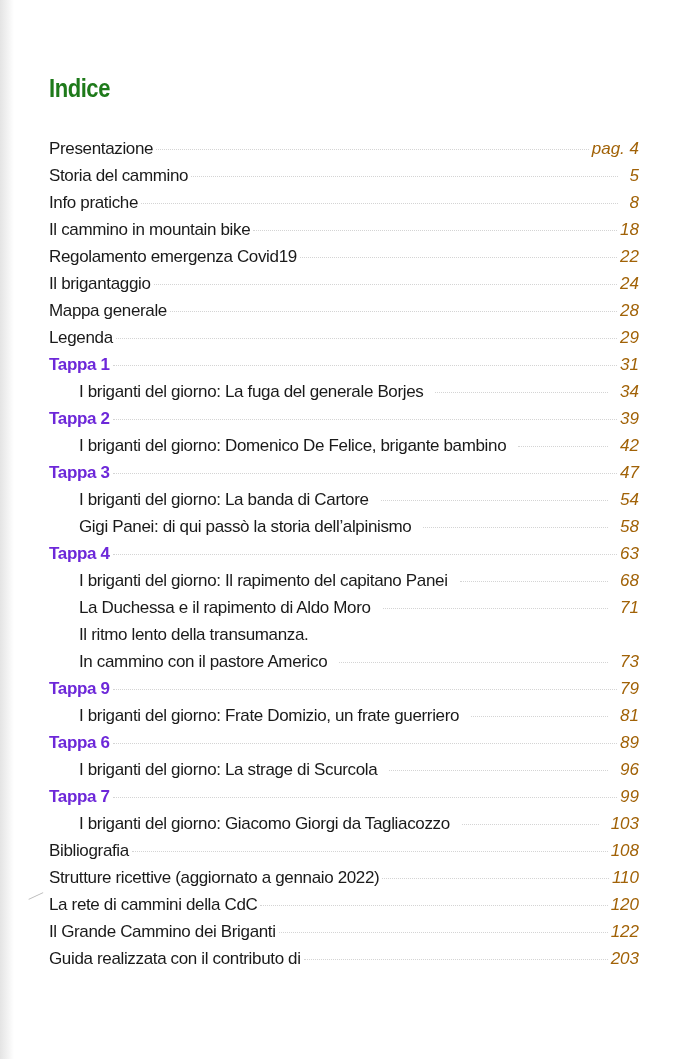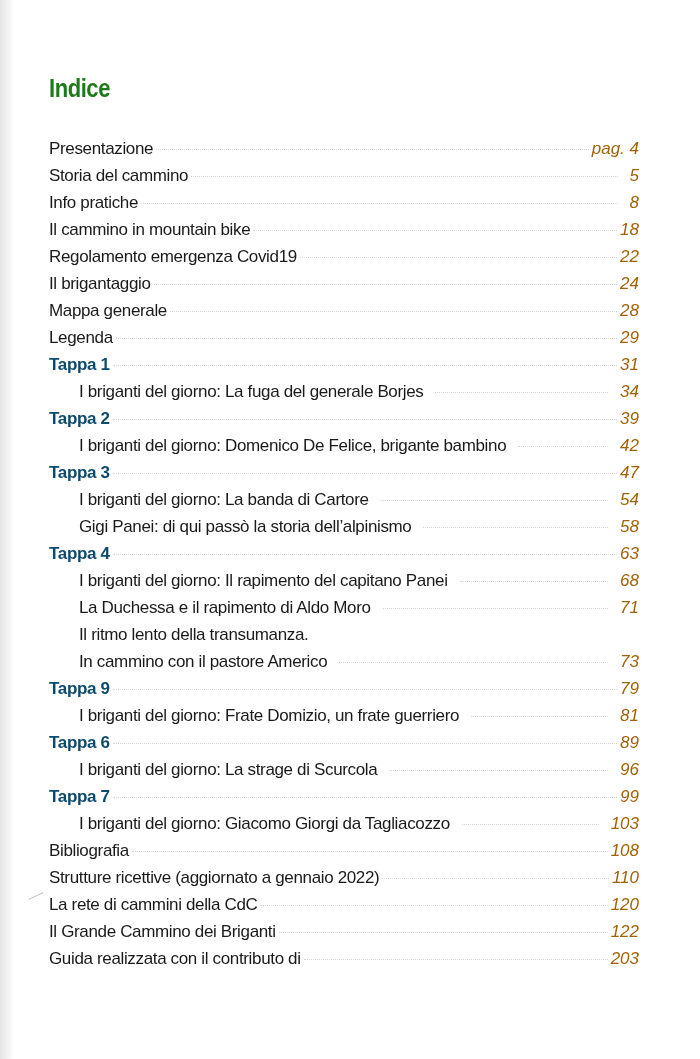--- a/index.html
+++ b/index.html
@@ -25,21 +25,21 @@
     .row {
       display: flex; align-items: baseline; height: 27px;
       font-size: 16.5px; line-height: 27px;
     }
     .row.sub { padding-left: 30px; gap: 9px; }
     .label {
       white-space: nowrap; letter-spacing: -0.35px;
       font-family: Liberation Sans, sans-serif; font-size: 17px;
     }
     .row.tappa .label {
-      font-weight: bold; color: #0c4a6e;
+      font-weight: bold; color: #6d28d9;
     }
     .leader {
       flex: 1; margin: 0 3px; border-bottom: 1px dotted #d4d4d4;
       height: 0; position: relative; top: -4px;
     }
     .page {
       white-space: nowrap; font-style: italic; color: #a16207;
       font-family: "Liberation Sans", sans-serif; font-size: 17px;
       min-width: 18px; text-align: right;
     }

